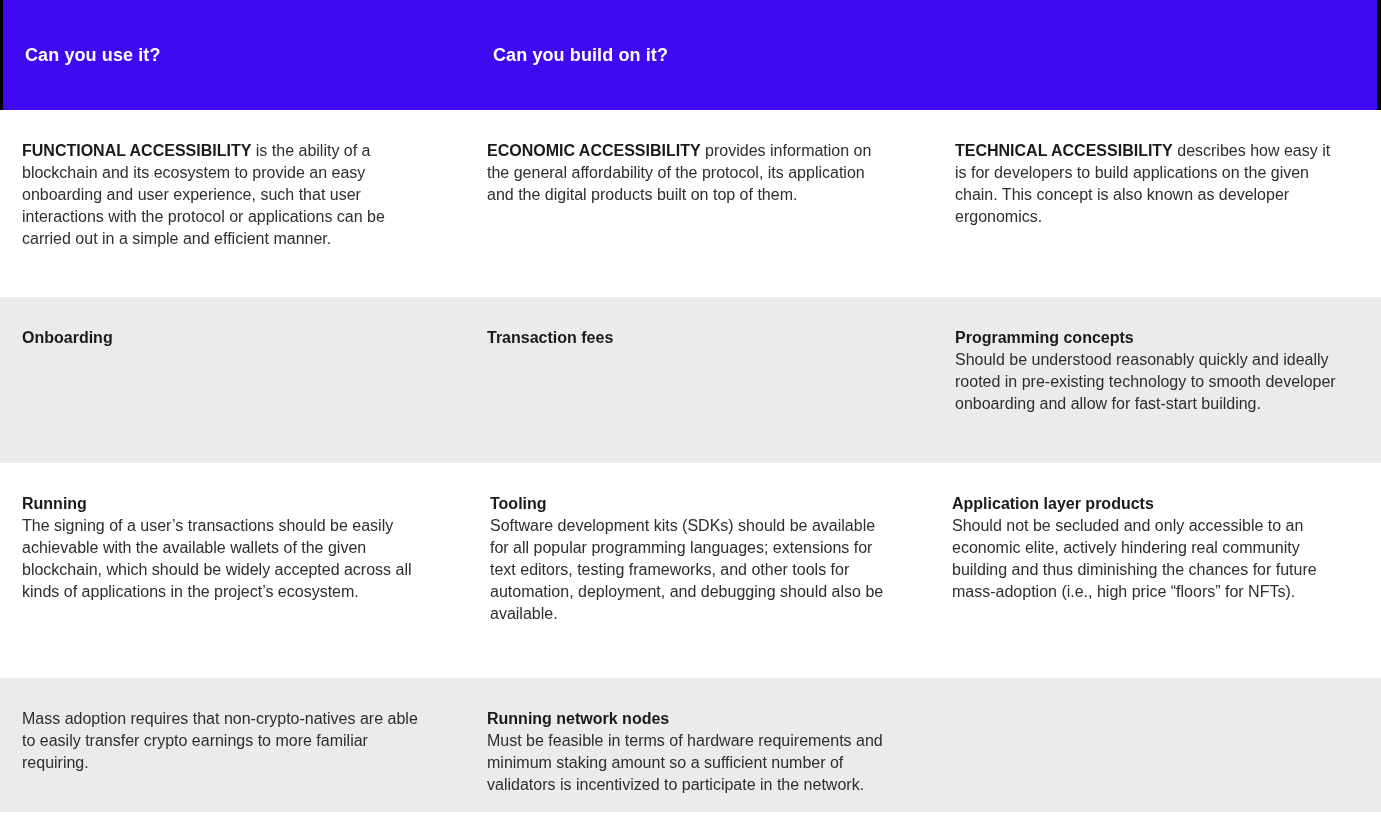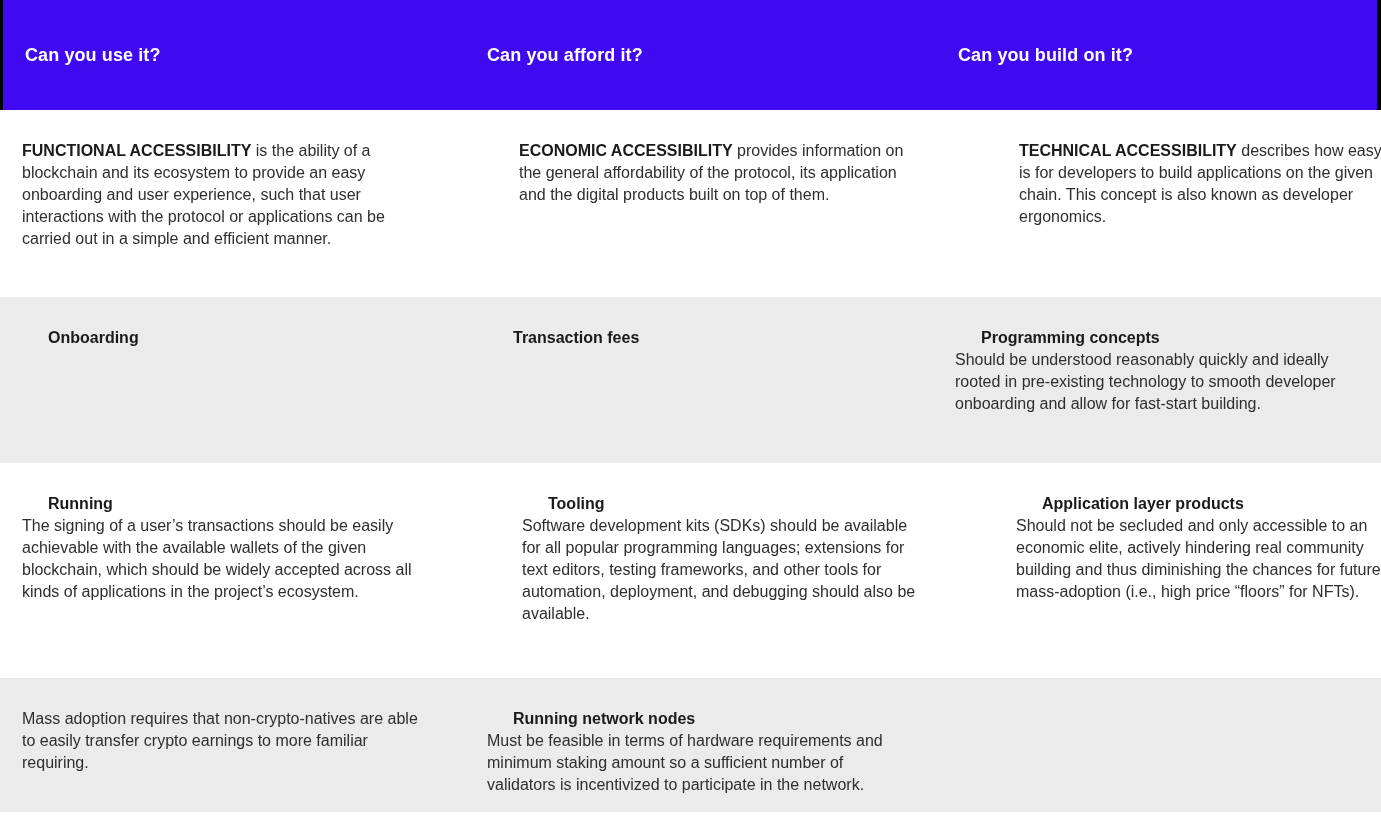--- a/index.html
+++ b/index.html
@@ -28,49 +28,48 @@
     letter-spacing: 0.1px;
     color: #ffffff;
   }
   .header-cell.c3 { padding-left: 28px; }
 
   
   .band {
     display: grid;
     grid-template-columns: 465px 465px 451px;
   }
-  .band-white { background: #ffffff; gap: 32px; }
+  .band-white { background: #ffffff; }
   .band-gray  { background: #ebebeb; }
   .band-intro { height: 187px; }
   .band-r2    { height: 166px; }
   .band-r3    { height: 215px; }
   .band-r4    { height: 158px; }
 
   .cell {
     padding: 30px 42px 0 22px;
     font-size: 16px;
     line-height: 22px;
   }
   .cell.c3 { padding-left: 25px; }
 
   .cell strong, .item-title {
     font-weight: bold;
     color: #1a1a1a;
   }
-  .item-title { display: block; margin-left: 26px; }
+  .item-title { display: block; }
   .item-body  { display: block; }
 </style>
 </head>
 <body>
 
 <div class="page">
 
   <div class="header-bar">
     <div class="header-cell c1">Can you use it?</div>
-    <div class="header-cell c2">Can you afford it?</div>
     <div class="header-cell c3">Can you build on it?</div>
   </div>
 
   <div class="band band-white band-intro">
     <div class="cell c1">
       <strong>FUNCTIONAL ACCESSIBILITY</strong><span> is the ability of a blockchain and its ecosystem to provide an easy onboarding and user experience, such that user interactions with the protocol or applications can be carried out in a simple and efficient manner.</span>
     </div>
     <div class="cell c2">
       <strong>ECONOMIC ACCESSIBILITY</strong><span> provides information on the general affordability of the protocol, its application and the digital products built on top of them.</span>
     </div>

